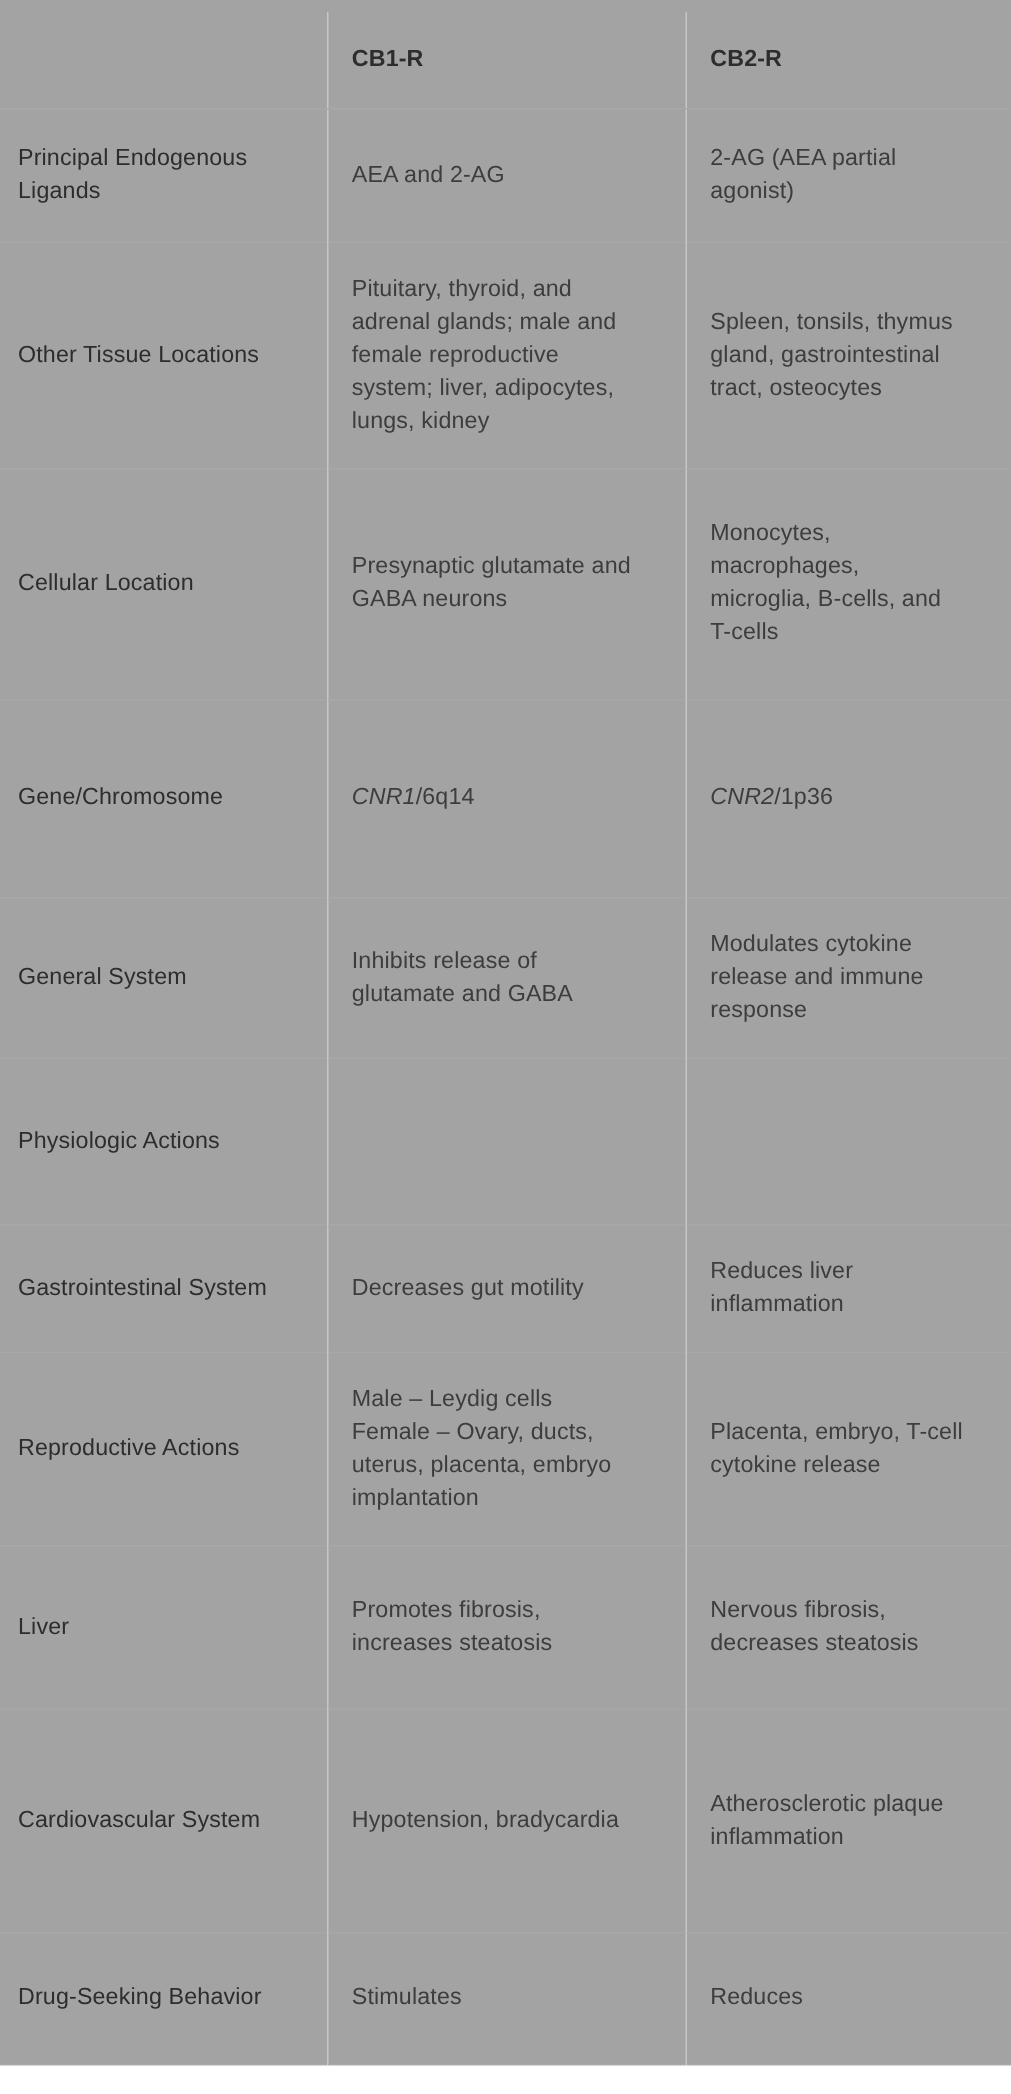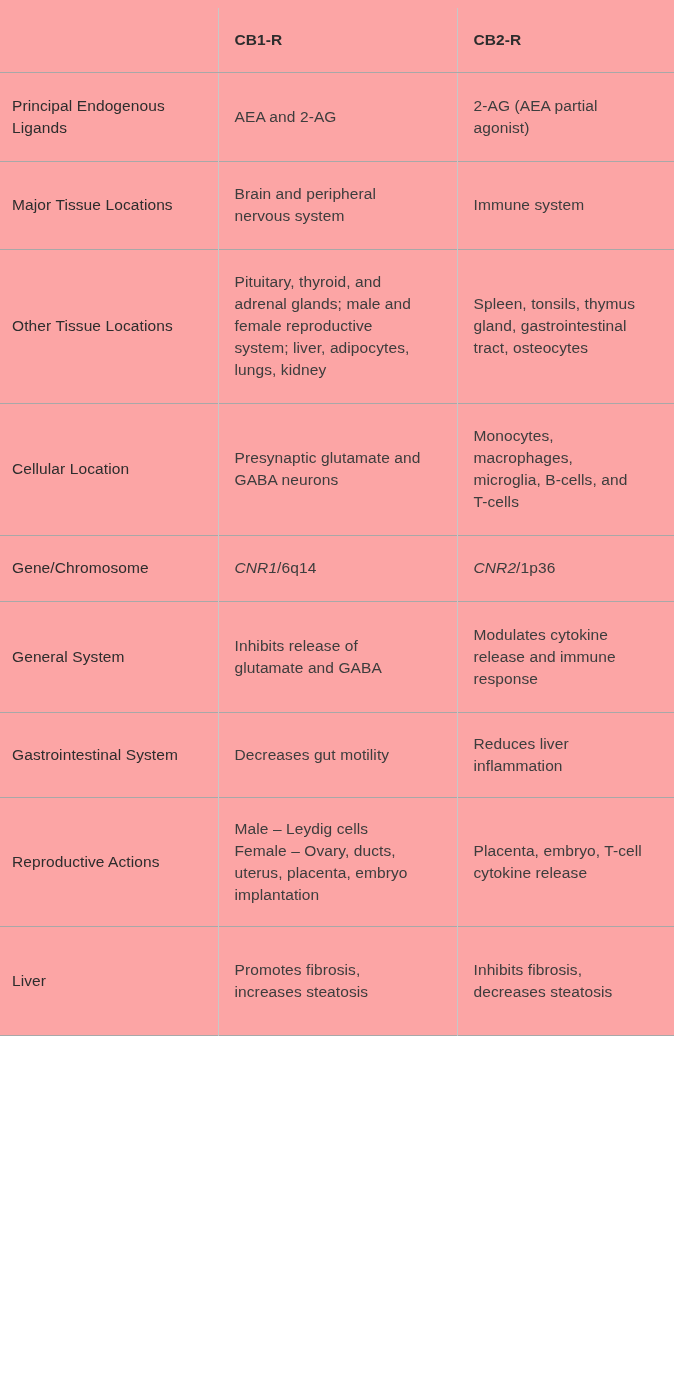--- a/index.html
+++ b/index.html
@@ -6,21 +6,21 @@
   html, body {
     margin: 0;
     padding: 0;
     background: #ffffff;
     font-family: "Liberation Sans", sans-serif;
     color: #3a3a3a;
   }
   .page {
     width: 674px;
     padding-top: 8px;
-    background: #fca5a5;
+    background: #a3a3a3;
   }
   table.cmp {
     width: 674px;
     border-collapse: collapse;
     table-layout: fixed;
   }
   col.c1 { width: 218px; }
   col.c2 { width: 239px; }
   col.c3 { width: 217px; }
 
@@ -97,29 +97,20 @@
         <tr>
           <th>Principal Endogenous Ligands</th>
           <td>
             <p><span>AEA and 2-AG</span></p>
           </td>
           <td>
             <p><span>2-AG (AEA partial agonist)</span></p>
           </td>
         </tr>
         <tr>
-          <th>Major Tissue Locations</th>
-          <td>
-            <p><span>Brain and peripheral nervous system</span></p>
-          </td>
-          <td>
-            <p><span>Immune system</span></p>
-          </td>
-        </tr>
-        <tr>
           <th>Other Tissue Locations</th>
           <td>
             <p><span>Pituitary, thyroid, and adrenal glands; male and female reproductive system; liver, adipocytes, lungs, kidney</span></p>
           </td>
           <td>
             <p><span>Spleen, tonsils, thymus gland, gastrointestinal tract, osteocytes</span></p>
           </td>
         </tr>
         <tr>
           <th>Cellular Location</th>
@@ -142,20 +133,25 @@
         <tr>
           <th>General System</th>
           <td>
             <p><span>Inhibits release of glutamate and GABA</span></p>
           </td>
           <td>
             <p><span>Modulates cytokine release and immune response</span></p>
           </td>
         </tr>
         <tr>
+          <th>Physiologic Actions</th>
+          <td></td>
+          <td></td>
+        </tr>
+        <tr>
           <th>Gastrointestinal System</th>
           <td>
             <p><span>Decreases gut motility</span></p>
           </td>
           <td>
             <p><span>Reduces liver inflammation</span></p>
           </td>
         </tr>
         <tr>
           <th>Reproductive Actions</th>
@@ -166,18 +162,36 @@
           <td>
             <p><span>Placenta, embryo, T-cell cytokine release</span></p>
           </td>
         </tr>
         <tr>
           <th>Liver</th>
           <td>
             <p><span>Promotes fibrosis, increases steatosis</span></p>
           </td>
           <td>
-            <p><span>Inhibits fibrosis, decreases steatosis</span></p>
+            <p><span>Nervous fibrosis, decreases steatosis</span></p>
+          </td>
+        </tr>
+        <tr>
+          <th>Cardiovascular System</th>
+          <td>
+            <p><span>Hypotension, bradycardia</span></p>
+          </td>
+          <td>
+            <p><span>Atherosclerotic plaque inflammation</span></p>
+          </td>
+        </tr>
+        <tr>
+          <th>Drug-Seeking Behavior</th>
+          <td>
+            <p><span>Stimulates</span></p>
+          </td>
+          <td>
+            <p><span>Reduces</span></p>
           </td>
         </tr>
       </tbody>
   </table>
 </div>
 
 </body></html>

